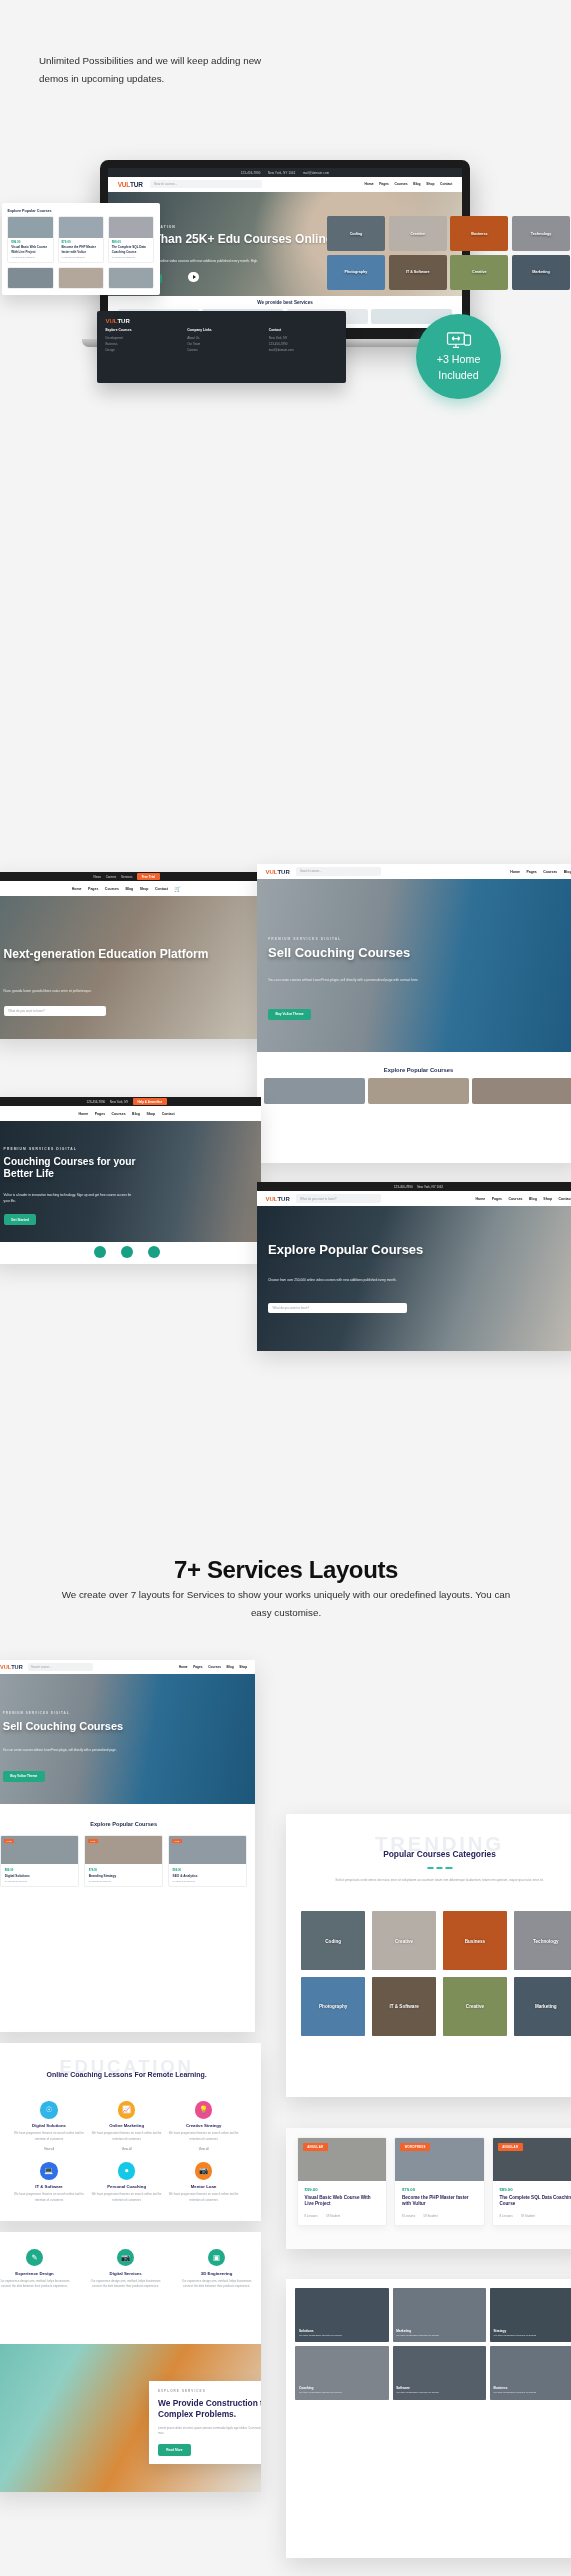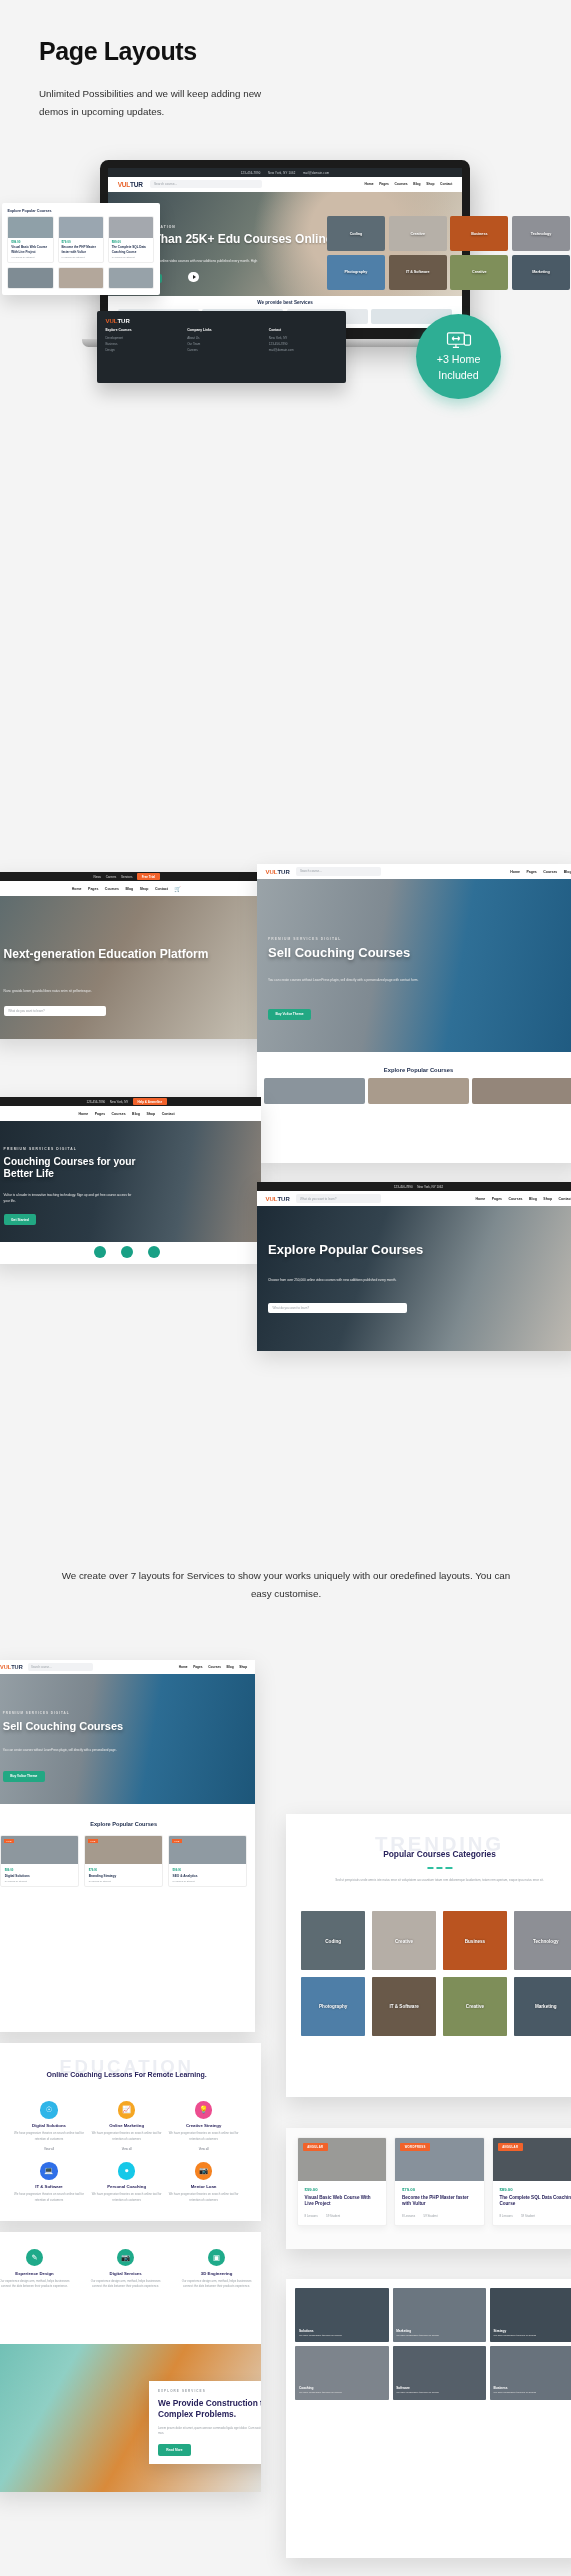--- a/index.html
+++ b/index.html
@@ -106,21 +106,21 @@
   .shot .searchwide { position:absolute; left:11px; width:102px; height:10.2px; background:#fff; border-radius:1.9px; display:flex; align-items:center; padding:0 4.6px; }
   .shot .searchwide span { font-size:3px; color:#9aa0a6; }
   .explore-bar { background:#fff; text-align:center; padding:5.6px 0 3.7px; }
   .explore-bar span { font-size:5.8px; font-weight:800; color:#1b2a4a; }
   .thumbrow { display:flex; gap:3.7px; padding:0 7.4px 7.4px; background:#fff; }
   .thumbrow div { flex:1; height:26px; border-radius:1.9px; }
   .dots-row { position:absolute; left:0; bottom:5.6px; width:100%; display:flex; justify-content:center; gap:15px; }
   .dots-row i { width:12px; height:12px; border-radius:50%; background:#18a085; display:inline-block; }
   
   #svc-head { position:absolute; left:0; top:1554px; width:572px; }
-  #svc-head .sub { margin-top:13px; }
+  #svc-head .sub { }
   .panel { position:absolute; background:#fff; box-shadow:0 8.4px 22px rgba(0,0,0,.12); overflow:hidden; }
   .wm { position:absolute; left:0; right:0; text-align:center; font-size:20.4px; font-weight:800; color:#eceef3; letter-spacing:2.8px; }
   .ptitle { position:absolute; left:0; right:0; text-align:center; font-size:8.4px; font-weight:800; color:#29235c; }
   .psub { position:absolute; left:50%; transform:translateX(-50%); text-align:center; font-size:3px; color:#9aa0a6; line-height:2; width:74%; }
   .dash { position:absolute; left:50%; transform:translateX(-50%); display:flex; gap:2.8px; }
   .dash i { width:6.5px; height:1.9px; background:#2fbfa0; display:block; }
   .svc-item { position:absolute; text-align:center; width:72px; }
   .svc-ic { width:17.7px; height:17.7px; border-radius:50%; margin:0 auto 4.6px; display:flex; align-items:center; justify-content:center; color:#fff; font-size:7.4px; }
   .svc-nm { font-size:4.3px; font-weight:800; color:#29235c; }
   .svc-tx { font-size:2.9px; color:#9aa0a6; line-height:1.9; margin-top:2.8px; }
@@ -140,21 +140,20 @@
   .cta-white { position:absolute; background:#fff; padding:8.4px 9.3px; box-shadow:0 7.4px 16.7px rgba(0,0,0,.12); }
   .cta-white .e { font-size:3px; letter-spacing:1.1px; color:#9aa0a6; font-weight:700; }
   .cta-white .t { font-size:8.4px; font-weight:800; color:#29235c; line-height:1.32; margin-top:4.6px; }
   .cta-white .d { font-size:2.9px; color:#9aa0a6; line-height:1.95; margin-top:5.6px; }
   .cta-white .b { display:inline-block; margin-top:6.5px; background:#22a883; color:#fff; font-size:3.2px; font-weight:700; padding:3.7px 8.4px; border-radius:1.9px; }
 </style>
 </head>
 <body>
 
 <div id="hero-block">
-  <div class="h1 left">Page Layouts</div>
   <div class="sub" id="hero-sub">Unlimited Possibilities and we will keep adding new demos in upcoming updates.</div>
 </div>
 
 <div id="mock-stage">
 
   <div class="laptop">
     <div class="laptop-screen">
       <div class="topbar">
         <span>123-456-7890</span>
         <span>New York, NY 1062</span>
@@ -400,20 +399,21 @@
   <div class="stage" style="height:145px; background:linear-gradient(110deg,#1d2b36 0%,#33434e 35%,#7e8a8f 65%,#c3bdb4 100%)">
     <div class="big" style="top:37px">Explore Popular Courses</div>
     <div class="desc" style="top:72px; width:163px">Choose from over 250,000 online video courses with new additions published every month.</div>
     <div class="searchwide" style="top:97px; width:139px">
       <span>What do you want to learn?</span>
     </div>
   </div>
 </div>
 
 <div id="svc-head" class="section-head">
+  <div class="h1">7+ Services Layouts</div>
   <div class="sub" style="padding:0 54px">We create over 7 layouts for Services to show your works uniquely with our oredefined layouts. You can easy customise.</div>
 </div>
 
 <div class="panel" style="left:-7.4px; top:1660px; width:262px; height:372px;">
   <div class="nb" style="height:14px;display:flex;align-items:center;gap:5.6px;padding:0 7.4px;background:#fff">
     <span class="lg" style="font-size:5.6px;font-weight:800"><i style="color:#e8622a;font-style:normal">VUL</i><b style="color:#1b2a4a">TUR</b></span>
     <span class="sp" style="width:65px;height:8.4px;background:#f1f2f4;border-radius:1.9px;display:flex;align-items:center;padding:0 2.8px">
         <span style="font-size:2.8px;color:#9aa0a6">Search course...</span>
       </span>
     <span class="nl" style="margin-left:auto;font-size:3.2px;font-weight:700">Home</span>

